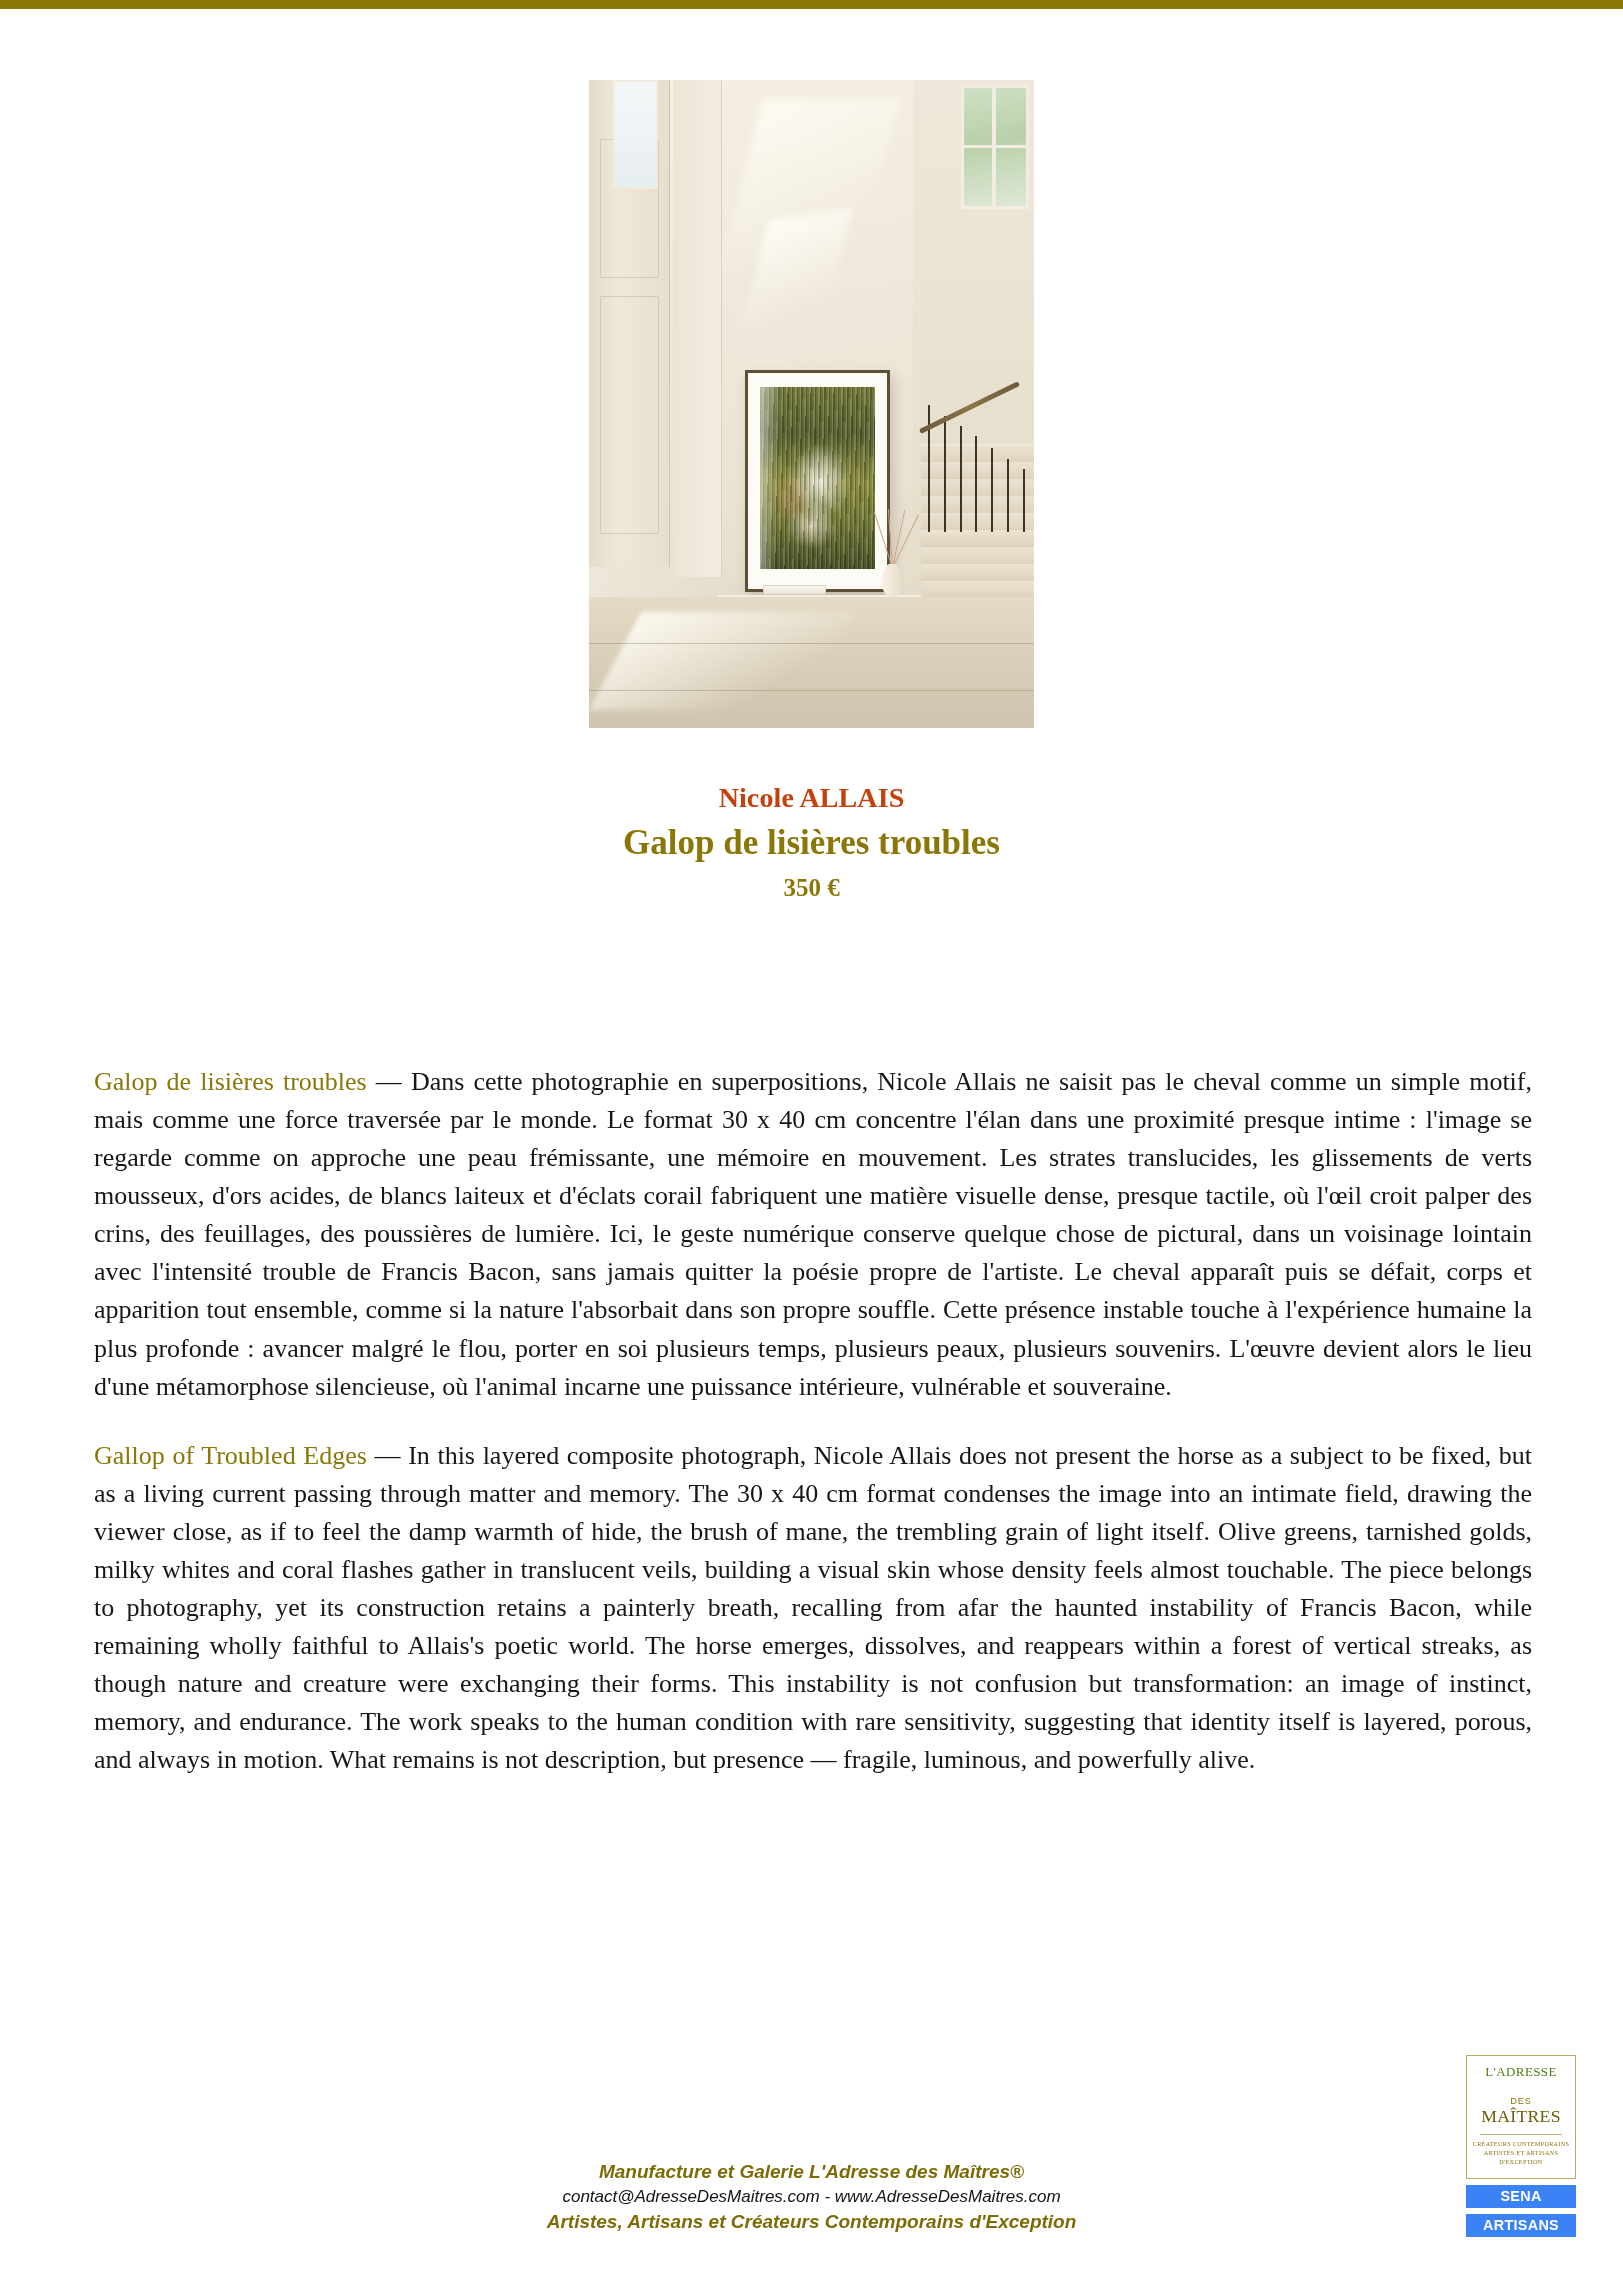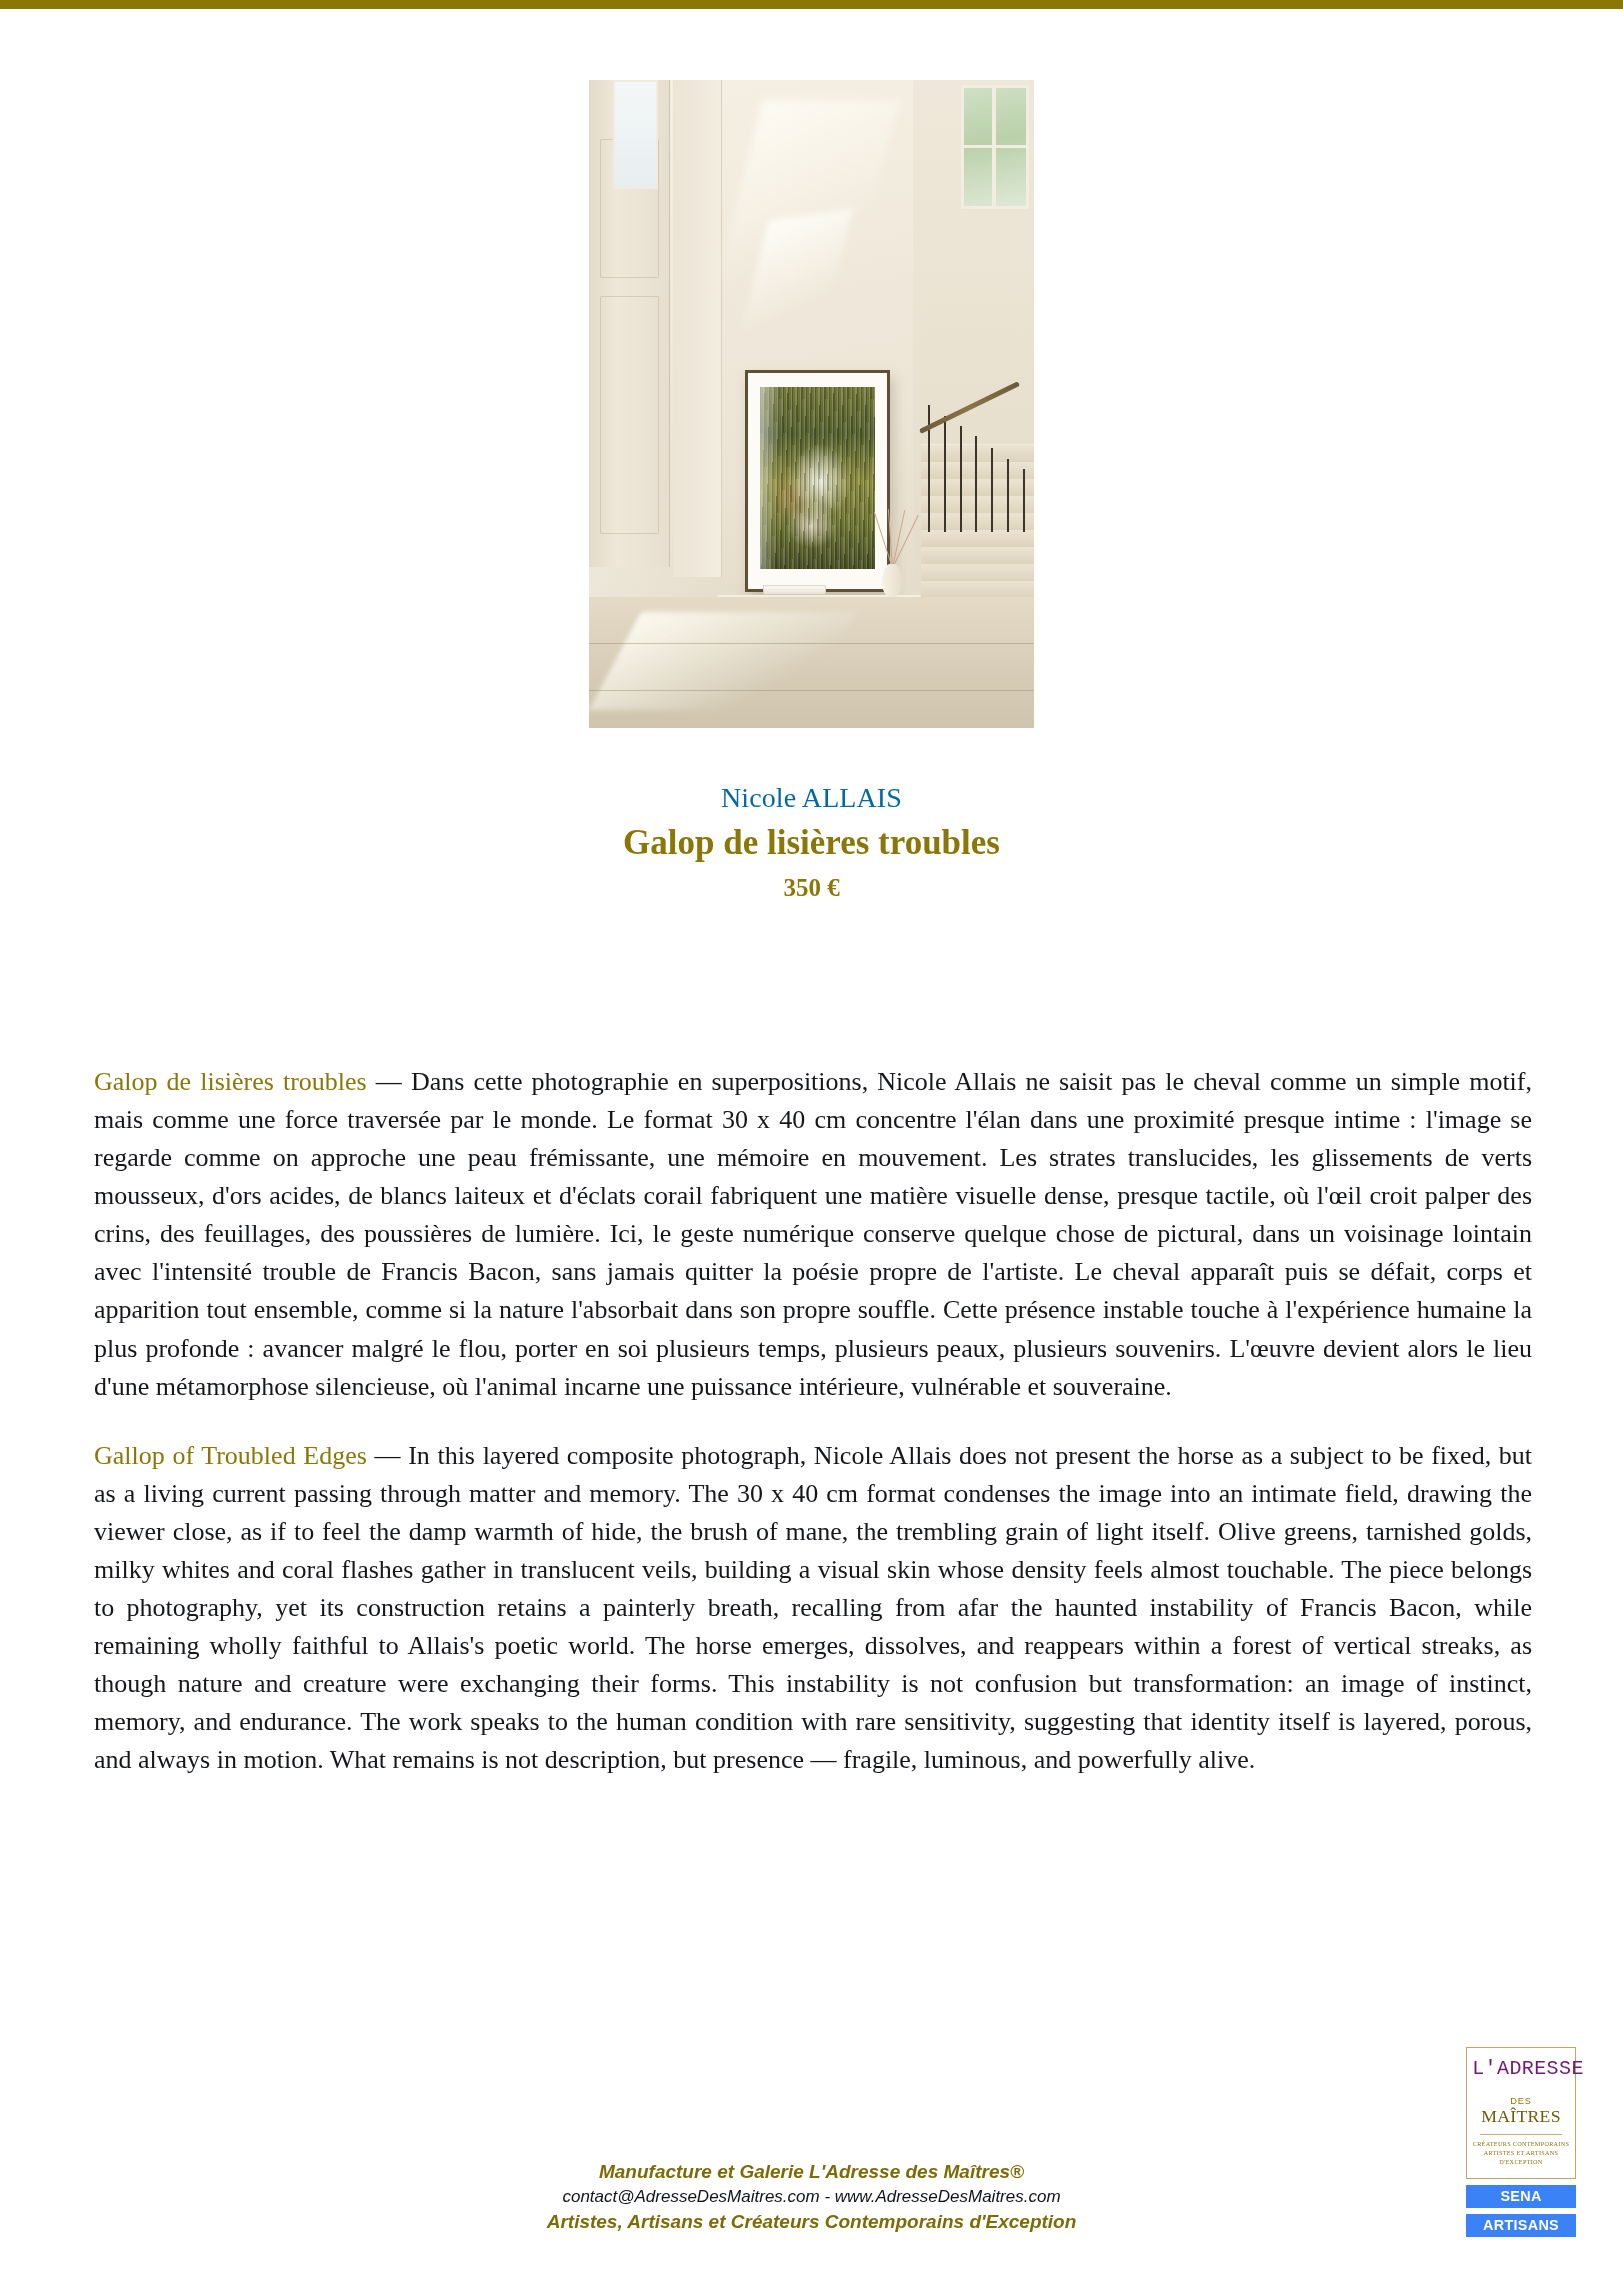--- a/index.html
+++ b/index.html
@@ -180,21 +180,21 @@
     background:linear-gradient(140deg, rgba(255,253,244,.9), rgba(255,253,244,0) 78%);
     transform:skewX(-28deg); filter:blur(2.6px);
   }
   .ph-floor-line {
     position:absolute; height:0.7px; background:rgba(150,138,112,.45);
   }
 
   
   .titles { position:absolute; top:782px; left:0; width:1623px; text-align:center; }
   .artist {
-    font-size:28px; font-weight:normal; color:#0369a1;
+    font-size:28px; font-weight:bold; color:#c2410c;
     letter-spacing:0.1px; margin:0 0 9.2px 0;
   }
   .artwork-title {
     font-size:35px; font-weight:bold; color:#8a7708;
     margin:0 0 10.5px 0;
   }
   .subtitle {
     font-size:23.6px; color:#1a1c20; margin:0 0 6.5px 0;
   }
   .price {
@@ -233,22 +233,22 @@
   .brand {
     position:absolute; right:47px; bottom:58px;
     width:110px; text-align:center;
   }
   .brand-card {
     border:1.3px solid #bda860;
     padding:9.2px 5.2px 10.5px 5.2px;
     background:#fff;
   }
   .b-l1 {
-    font-family:Liberation Mono, monospace;
-    font-size:20px; color:#701a75; letter-spacing:0.4px; line-height:1.1;
+    font-family:Liberation Serif, serif;
+    font-size:13px; color:#4d7c0f; letter-spacing:0.4px; line-height:1.1;
   }
   .b-l2 {
     font-family:Liberation Sans, sans-serif;
     font-size:9.2px; color:#8a7708; letter-spacing:0.8px; margin-top:16px;
   }
   .b-l3 {
     font-family:"Liberation Serif", serif;
     font-size:17.7px; color:#6f5d08; letter-spacing:0.3px; margin-top:0.7px;
   }
   .b-rule { height:0.7px; background:#c3af6c; margin:6.5px 7.9px 5.9px 7.9px; }

